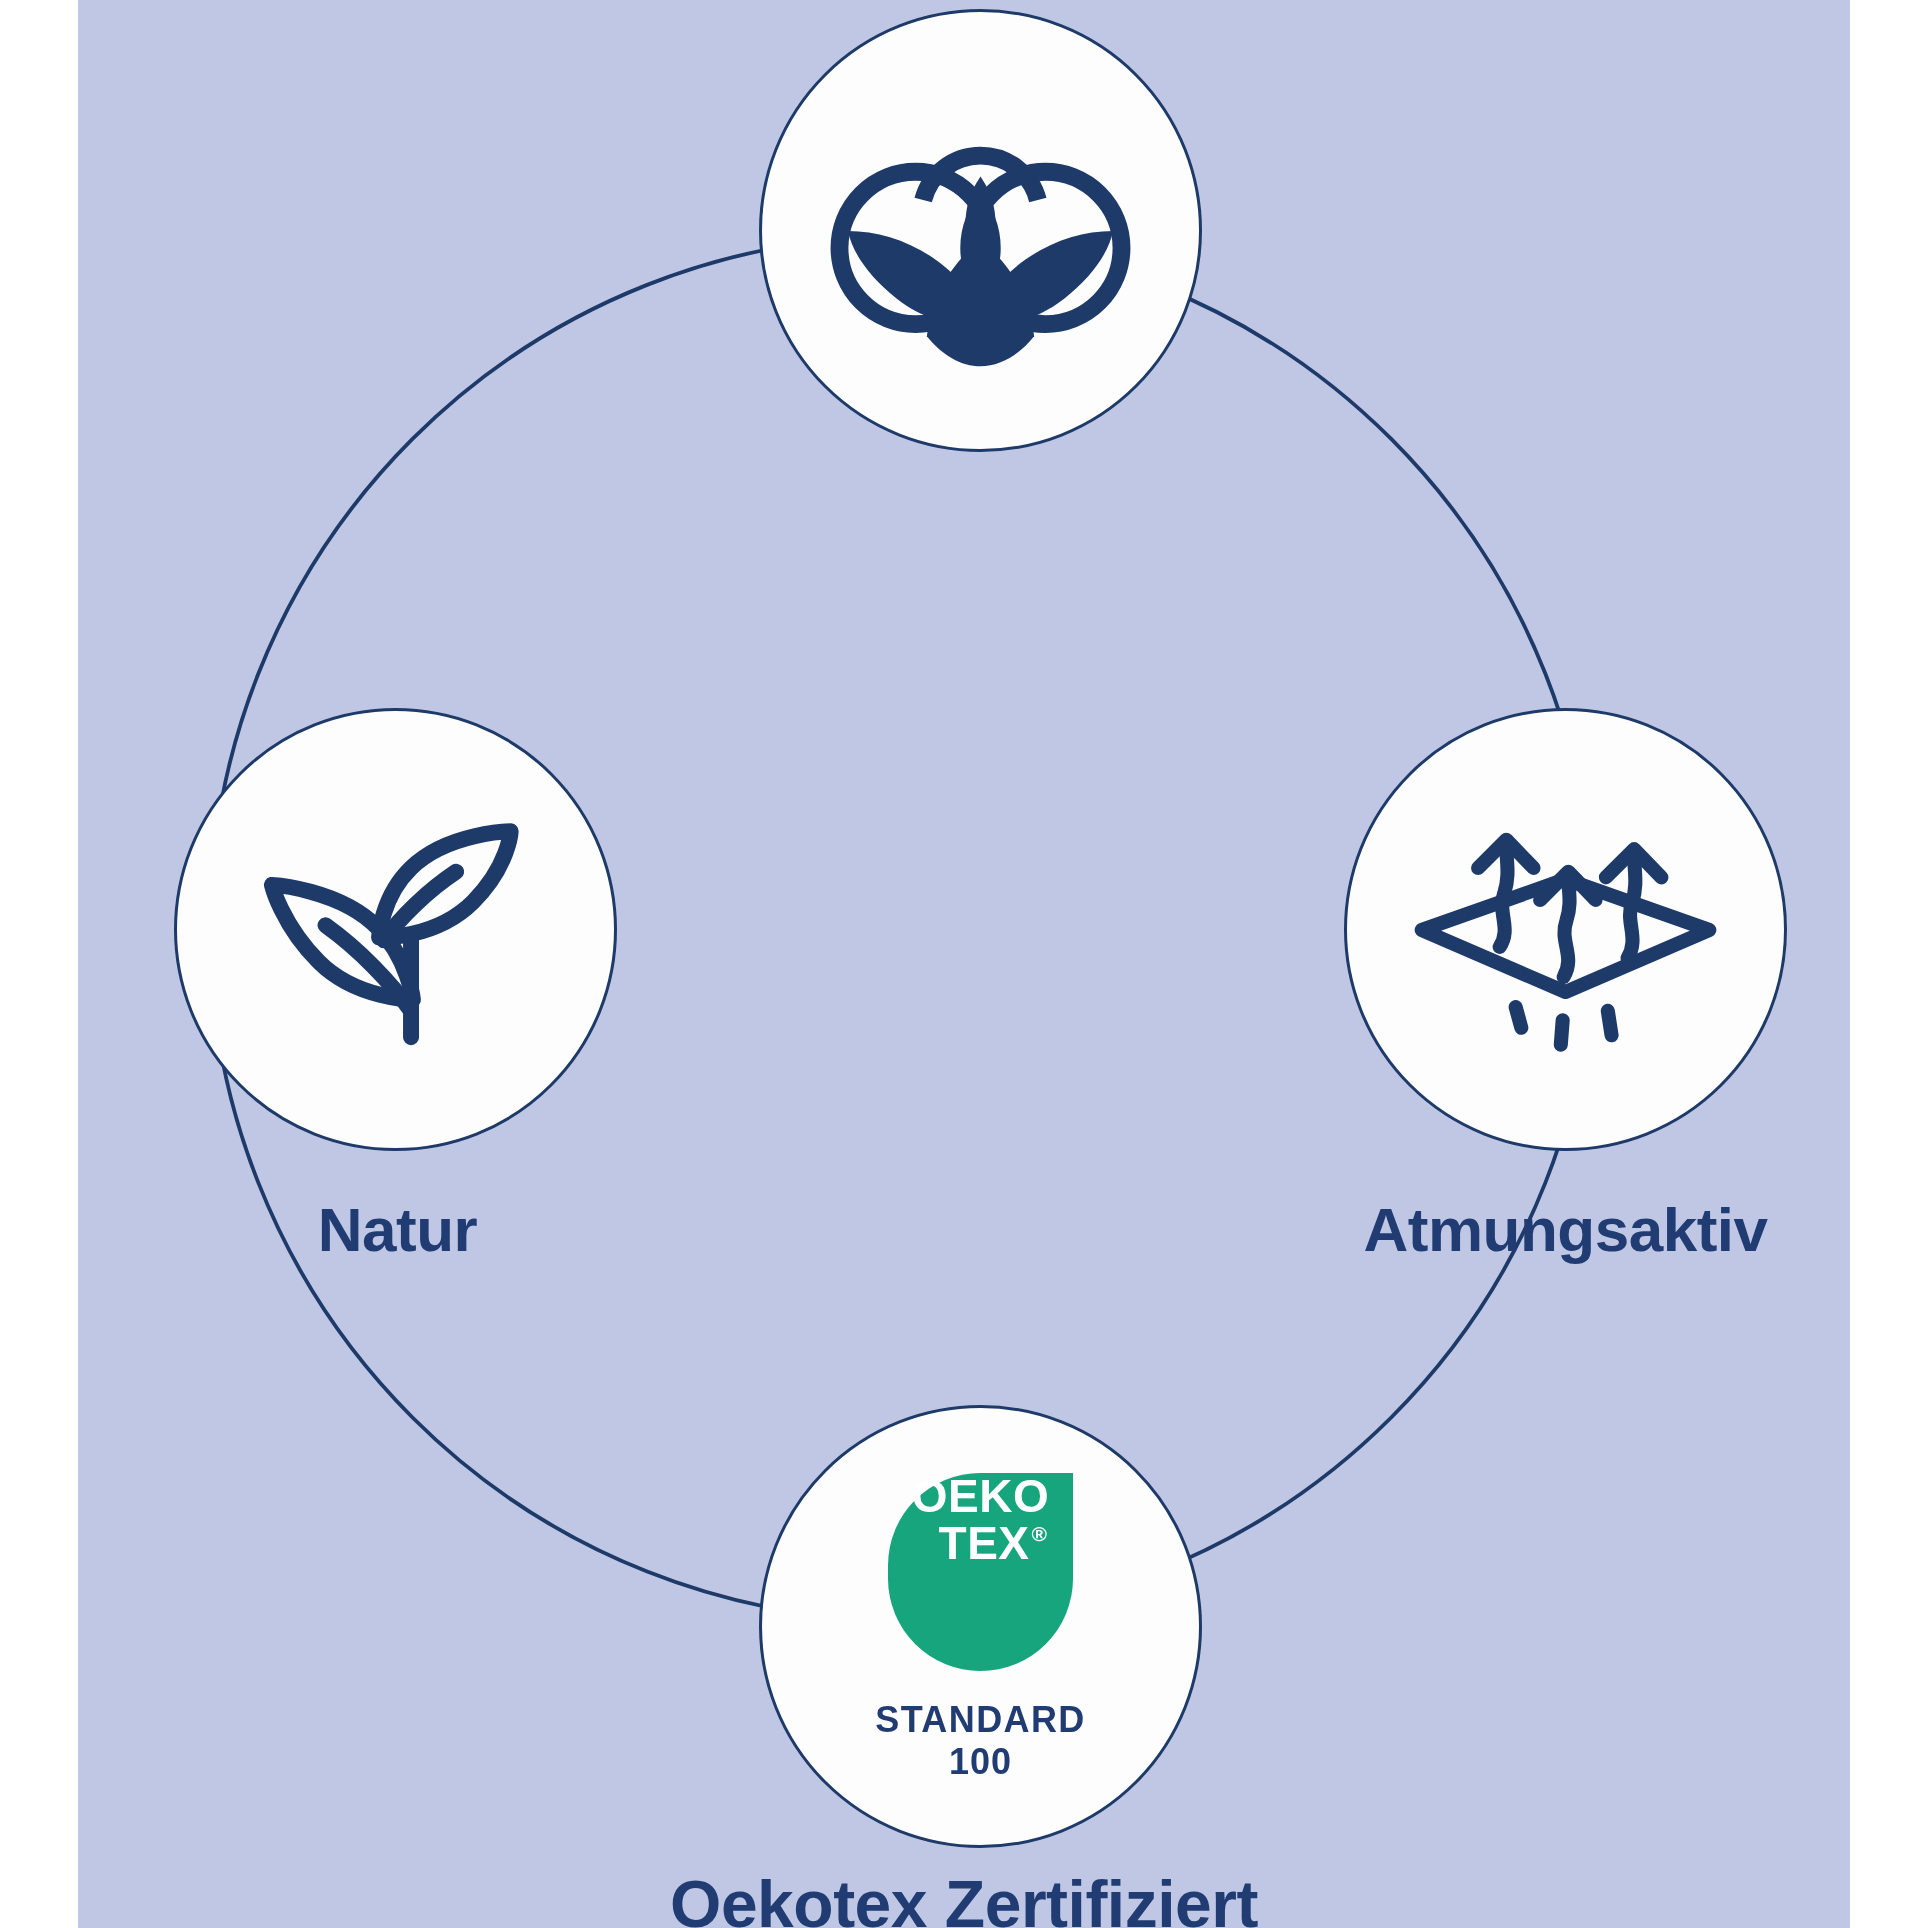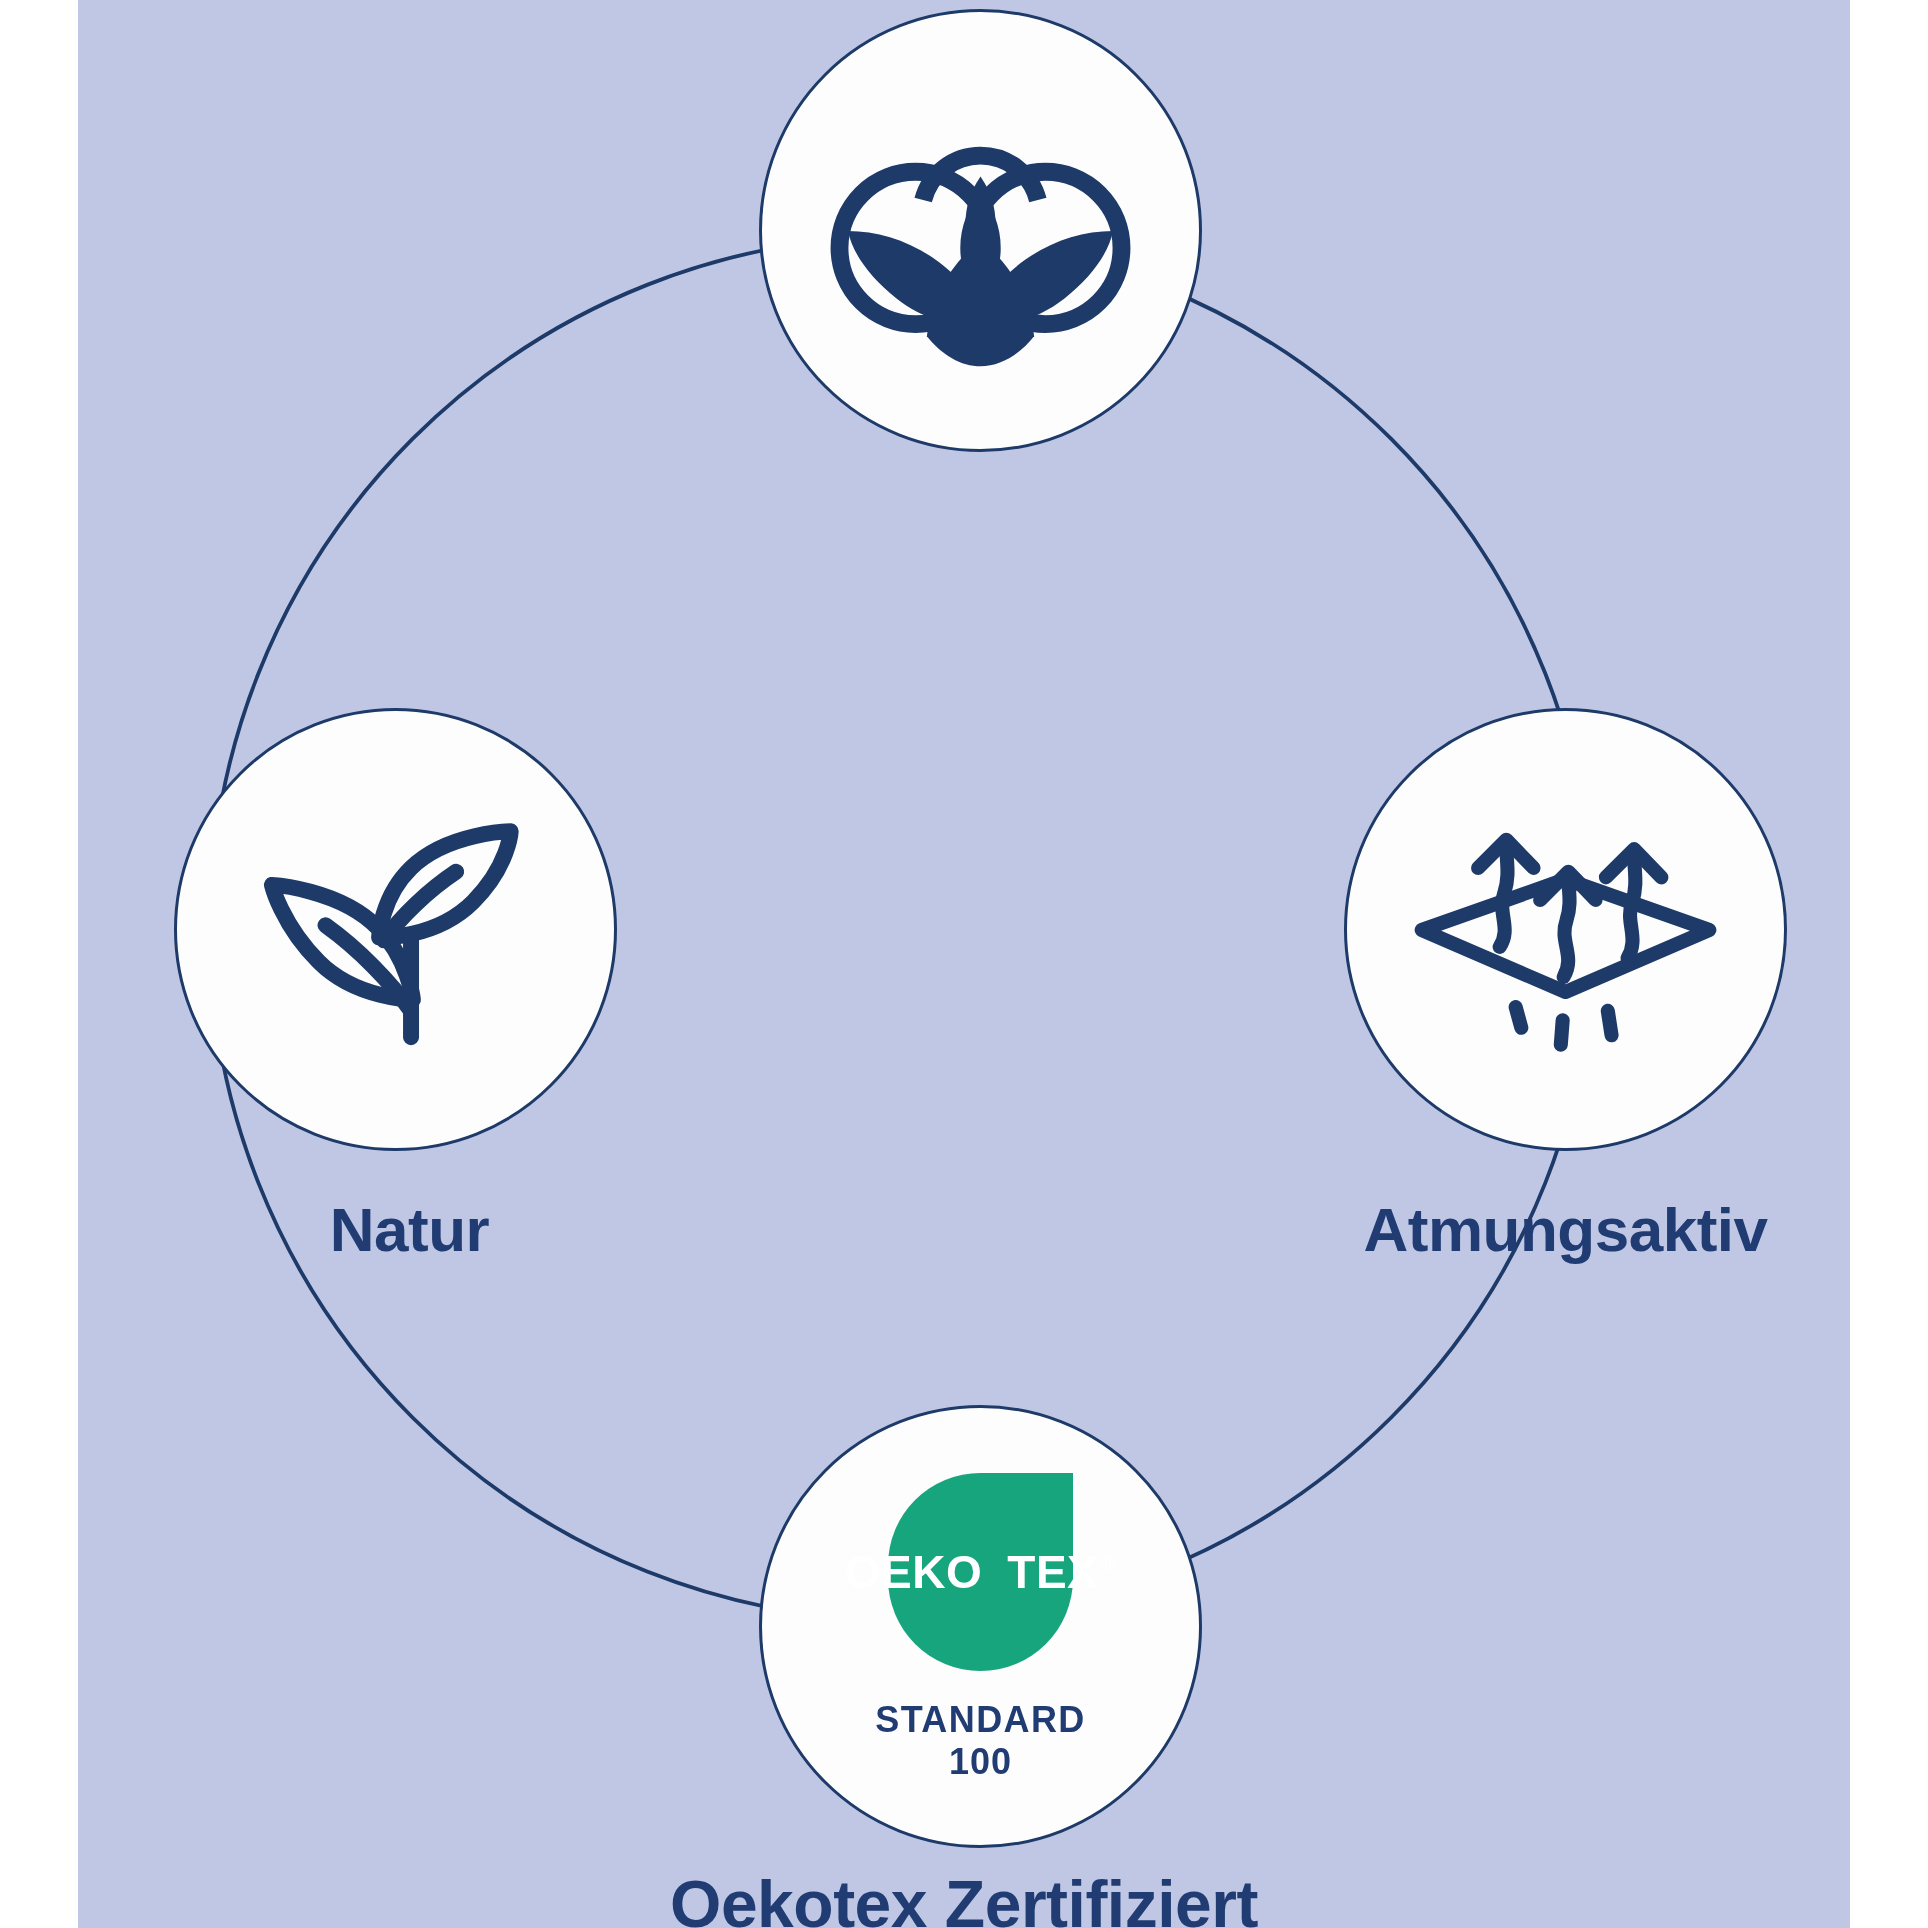--- a/index.html
+++ b/index.html
@@ -67,21 +67,21 @@
     color: #203c73;
     letter-spacing: -0.5px;
     white-space: nowrap;
     text-align: center;
   }
   .label-top {
     left: 681px; top: 471px; width: 443px;
     font-size: 62px;
   }
   .label-left {
-    left: 68px; top: 1194px; width: 527px;
+    left: 56px; top: 1194px; width: 527px;
     font-size: 62px;
   }
   .label-right {
     left: 1224px; top: 1194px; width: 527px;
     font-size: 62px;
   }
   .label-bottom {
     left: 321px; top: 1866px; width: 1130px;
     font-size: 66px;
   }
@@ -95,23 +95,22 @@
     justify-content: flex-start;
     padding-top: 3.8px;
     box-sizing: border-box;
   }
   .oeko-drop {
     width: 185px;
     height: 198px;
     background: #16a57d;
     border-radius: 98px 0 98px 98px;
     display: flex;
-    flex-direction: row;
+    flex-direction: column;
     align-items: center;
-    justify-content: center;
     color: #ffffff;
   }
   .oeko-line1 {
     font-size: 46px;
     font-weight: bold;
     line-height: 1.0;
     letter-spacing: 0.5px;
   }
   .oeko-line2 {
     font-size: 46px;

